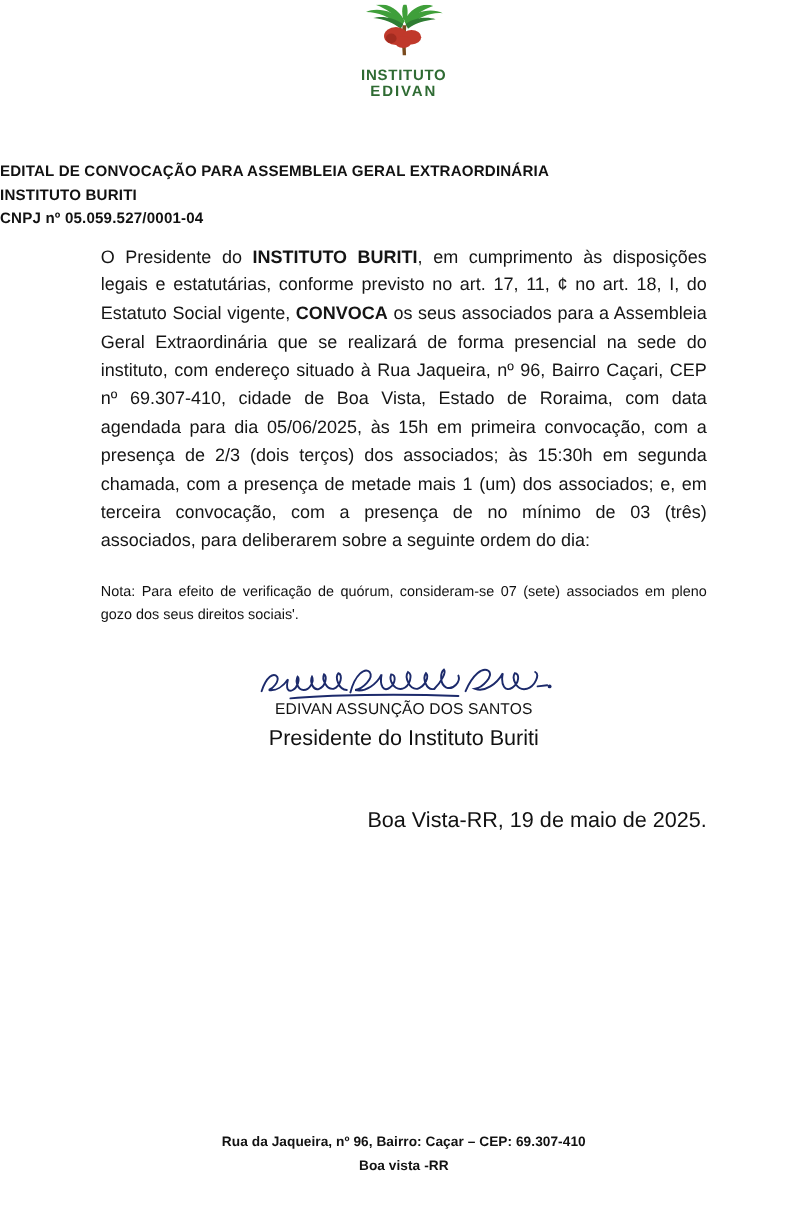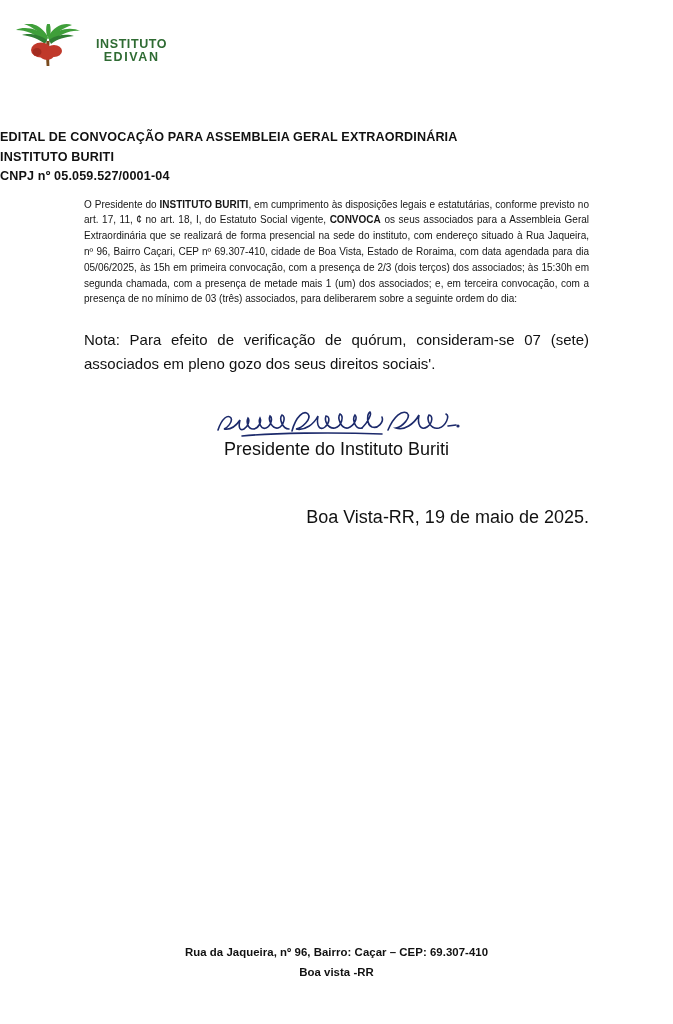--- a/index.html
+++ b/index.html
@@ -20,22 +20,23 @@
     height: 1024px;
     position: relative;
     box-sizing: border-box;
     padding: 0;
   }
 
   
   .logo-block {
     width: 100%;
     display: flex;
+    flex-direction: column;
     align-items: center;
-    padding-top: 24px;
+    padding-top: 4px;
   }
   .logo-svg-wrap {
     width: 96px;
     height: 52px;
     display: block;
   }
   .logo-text {
     margin-top: 1px;
     text-align: center;
     line-height: 1.0;
@@ -67,40 +68,40 @@
     letter-spacing: 0.15px;
   }
 
   
   .content {
     margin: 10px 84px 0 84px;
   }
   p.body-par {
     text-align: justify;
     text-justify: inter-word;
-    font-size: 10px;
+    font-size: 15px;
     line-height: 1.58;
     margin: 0;
     color: #151515;
   }
   p.body-par b { font-weight: bold; }
 
   .agenda {
     margin: 20px 0 0 0;
     padding-left: 30px;
     font-size: 13.3px;
     line-height: 1.62;
   }
   .agenda li {
     margin-bottom: 1px;
   }
 
   p.note {
     text-align: justify;
-    font-size: 15px;
+    font-size: 12px;
     line-height: 1.58;
     margin: 21px 0 0 0;
   }
 
   
   .sig-block {
     margin-top: 34px;
     text-align: center;
     position: relative;
   }
@@ -201,20 +202,21 @@
             <path d="M6 26 C10 14 16 10 19 14 C21 18 15 24 12 25 C18 26 24 22 28 16 C26 24 28 27 32 25 C36 23 38 16 36 14 C34 18 36 25 41 25 C46 25 50 18 48 14 C46 18 49 26 54 24 C59 22 61 14 58 12 C56 16 60 25 66 24 C72 22 74 12 70 11 C67 14 70 25 77 25"></path>
             <path d="M80 27 C84 12 92 6 96 10 C100 15 90 24 84 25 C93 27 102 20 106 12 C104 22 108 27 113 23 C118 19 118 12 114 12 C112 17 116 25 123 24 C130 22 132 12 128 10 C125 14 129 25 136 24 C142 22 146 14 143 11 C140 15 143 26 150 24"></path>
             <path d="M150 24 C156 18 160 10 158 8 C155 10 154 20 160 23 C166 25 172 18 170 13"></path>
             <path d="M176 26 C182 12 190 6 195 9 C200 13 190 23 184 24 C192 27 202 20 207 11 C205 21 209 27 215 23 C221 19 221 11 217 11 C214 16 219 26 227 24 C234 22 238 12 234 10"></path>
             <path d="M236 22 L244 21"></path>
             <path d="M30 32 C60 29 120 28 170 30"></path>
           </g>
           <circle cx="246" cy="22" r="1.6" fill="#1c2a6b"></circle>
         </svg>
       </div>
+      <div class="sig-name">EDIVAN ASSUNÇÃO DOS SANTOS</div>
       <div class="sig-role">Presidente do Instituto Buriti</div>
     </div>
   </div>
 
   <div class="date-line">Boa Vista-RR, 19 de maio de 2025.</div>
 
   <div class="footer">
     <div>Rua da Jaqueira, nº 96, Bairro: Caçar – CEP: 69.307-410</div>
     <div>Boa vista -RR</div>
   </div>

